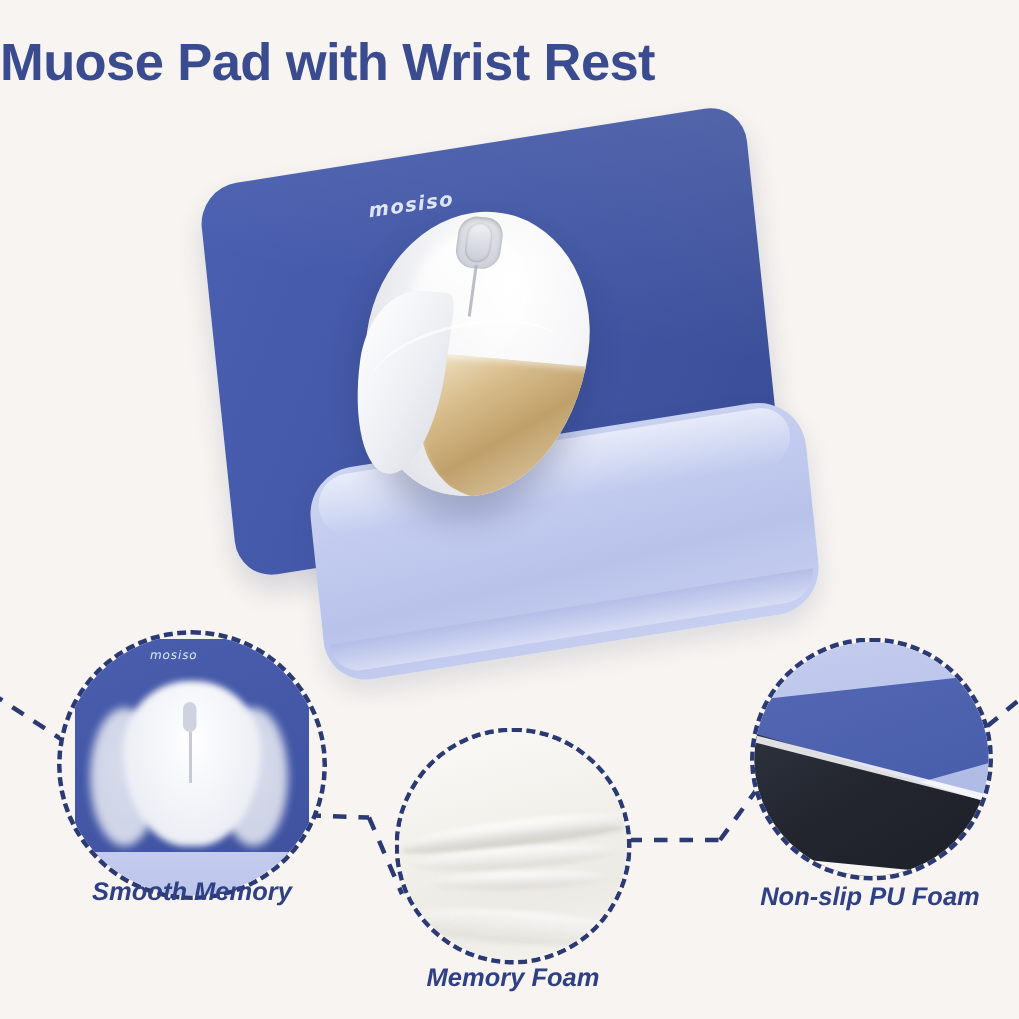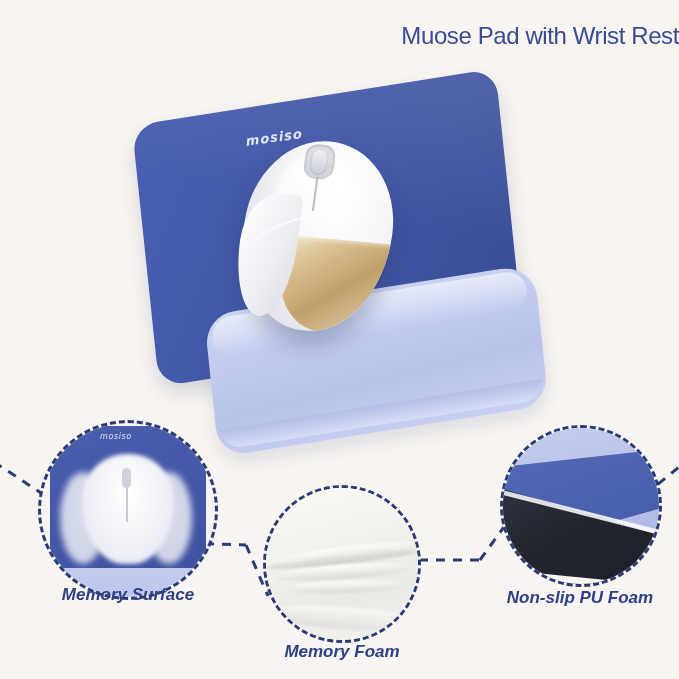--- a/index.html
+++ b/index.html
@@ -9,23 +9,23 @@
     background:#f7f4f1;
     font-family:"Liberation Sans", sans-serif;
     overflow:hidden;
     position:relative;
   }
   .stage{position:absolute;inset:0;}
 
   
   .title{
     position:absolute;top:22px;left:0;width:679px;
-    text-align:right;
-    font-size:24px;
-    font-weight:normal;
+    text-align:left;
+    font-size:35px;
+    font-weight:bold;
     letter-spacing:-0.4px;
     color:#3a4b8f;
     font-family:"Liberation Sans", sans-serif;
   }
 
   
   .hero{
     position:absolute;
     left:118px;top:78px;width:456px;height:350px;
   }
@@ -304,21 +304,21 @@
         <div class="c1-pad"></div>
         <div class="c1-wrist"></div>
         <div class="c1-m2"></div>
         <div class="c1-m3"></div>
         <div class="c1-mouse"></div>
         <div class="c1-wheel"></div>
         <div class="c1-seam"></div>
         <div class="c1-brand">mosiso</div>
       </div>
     </div>
-    <div class="feat-label" id="l1">Memory Surface</div>
+    <div class="feat-label" id="l1">Smooth Memory</div>
   </div>
 
   <div class="feature">
     <div class="circle" id="c2">
       <div class="circle-inner">
         <div class="foam"></div>
         <div class="cr-shadow"></div>
         <div class="crease cr1"></div>
         <div class="crease cr2"></div>
         <div class="crease cr3"></div>

